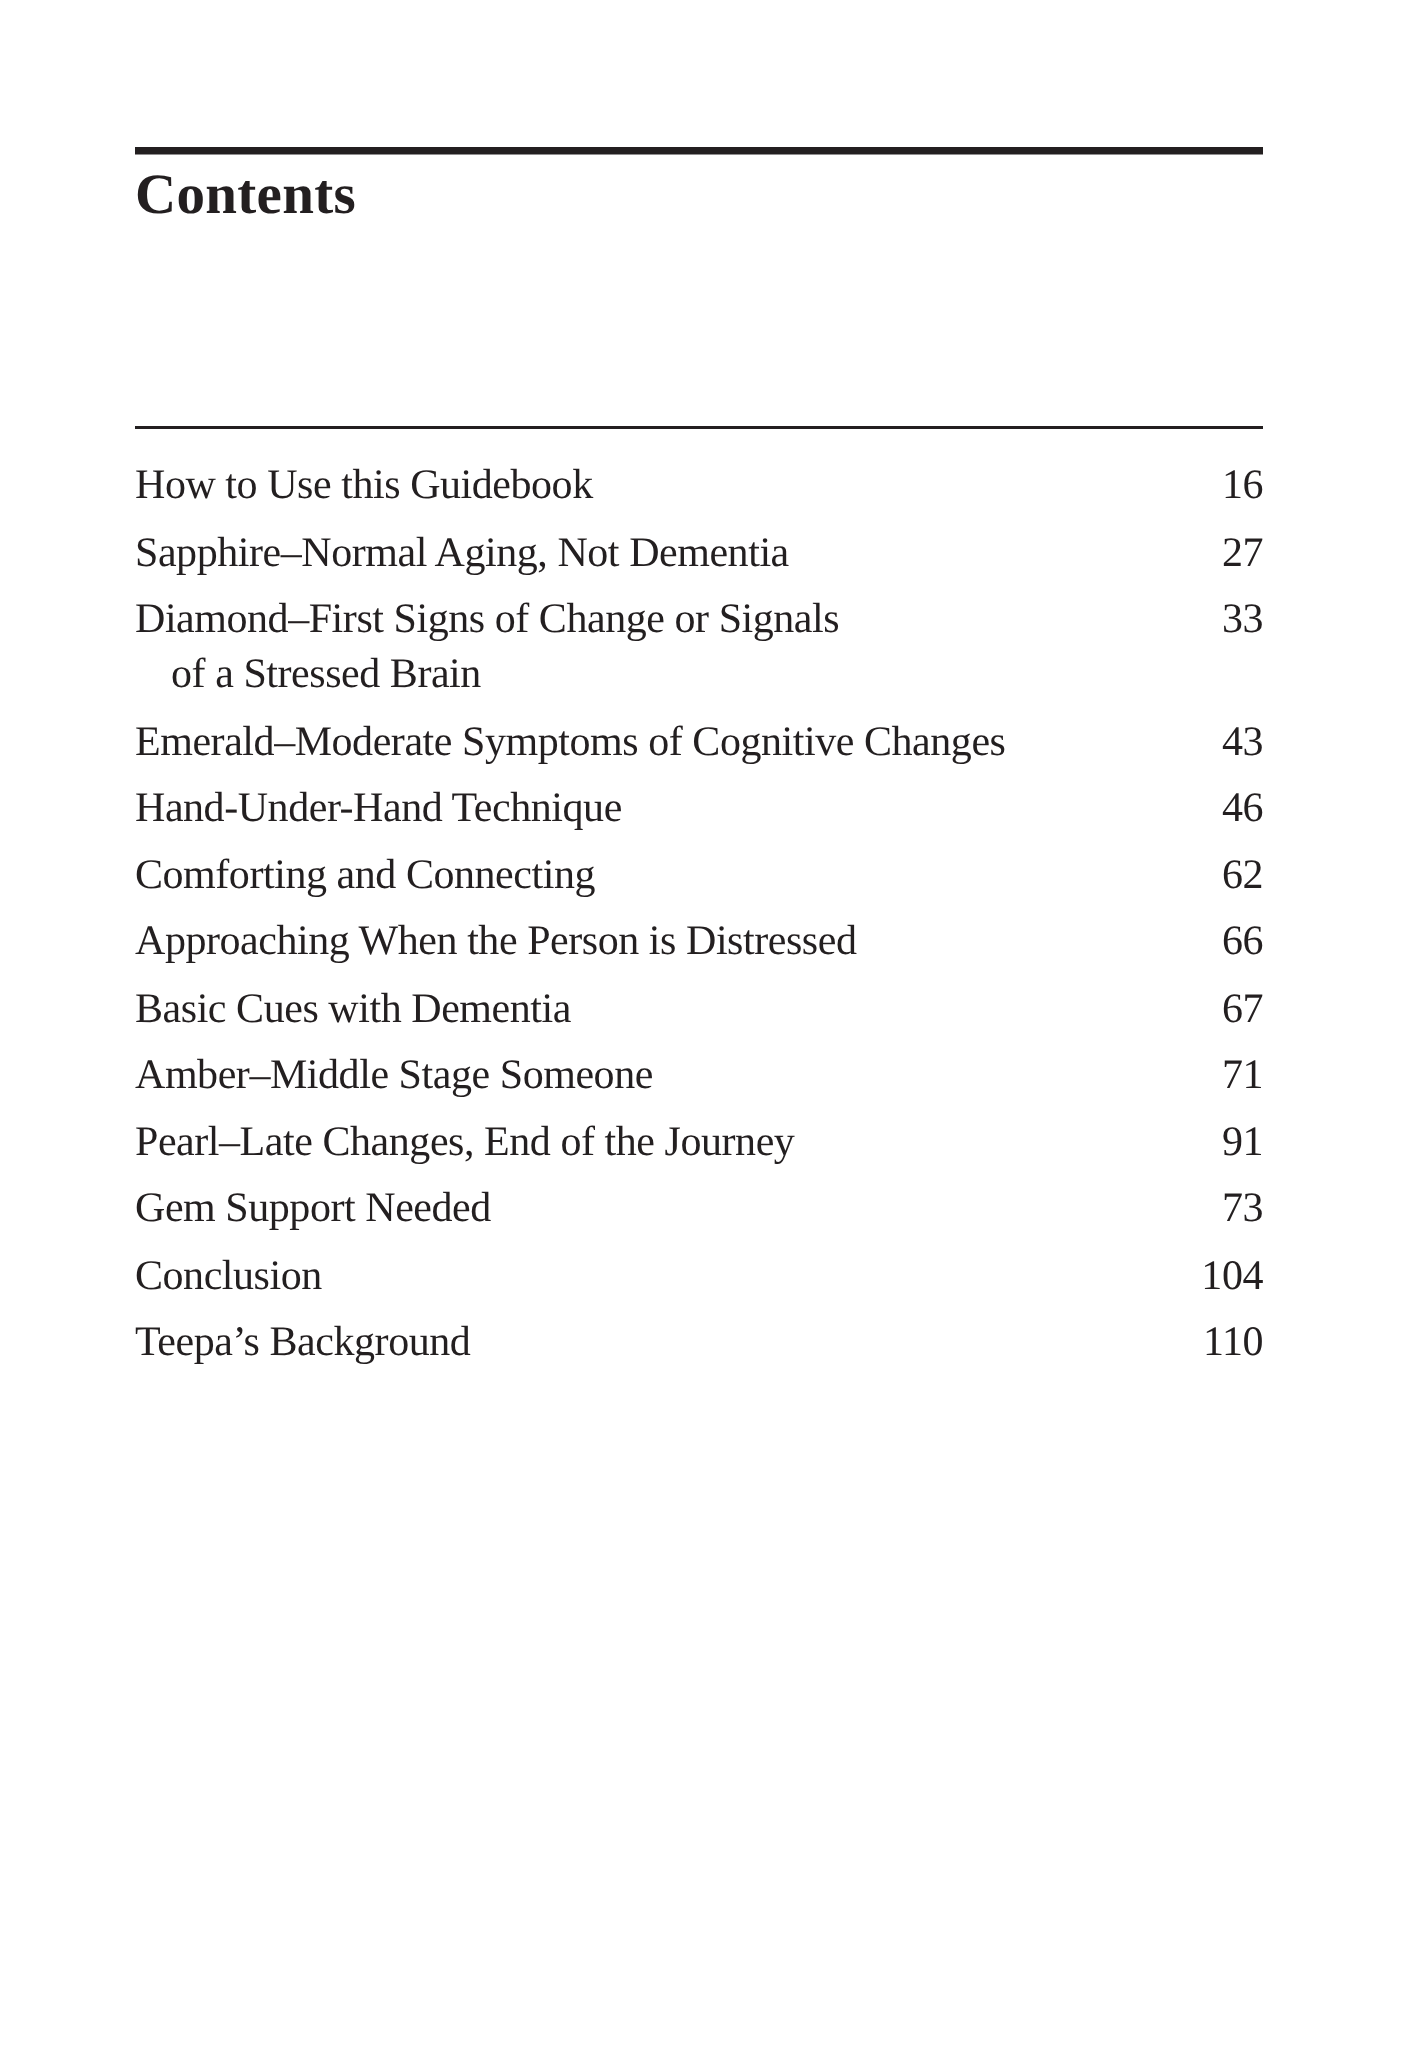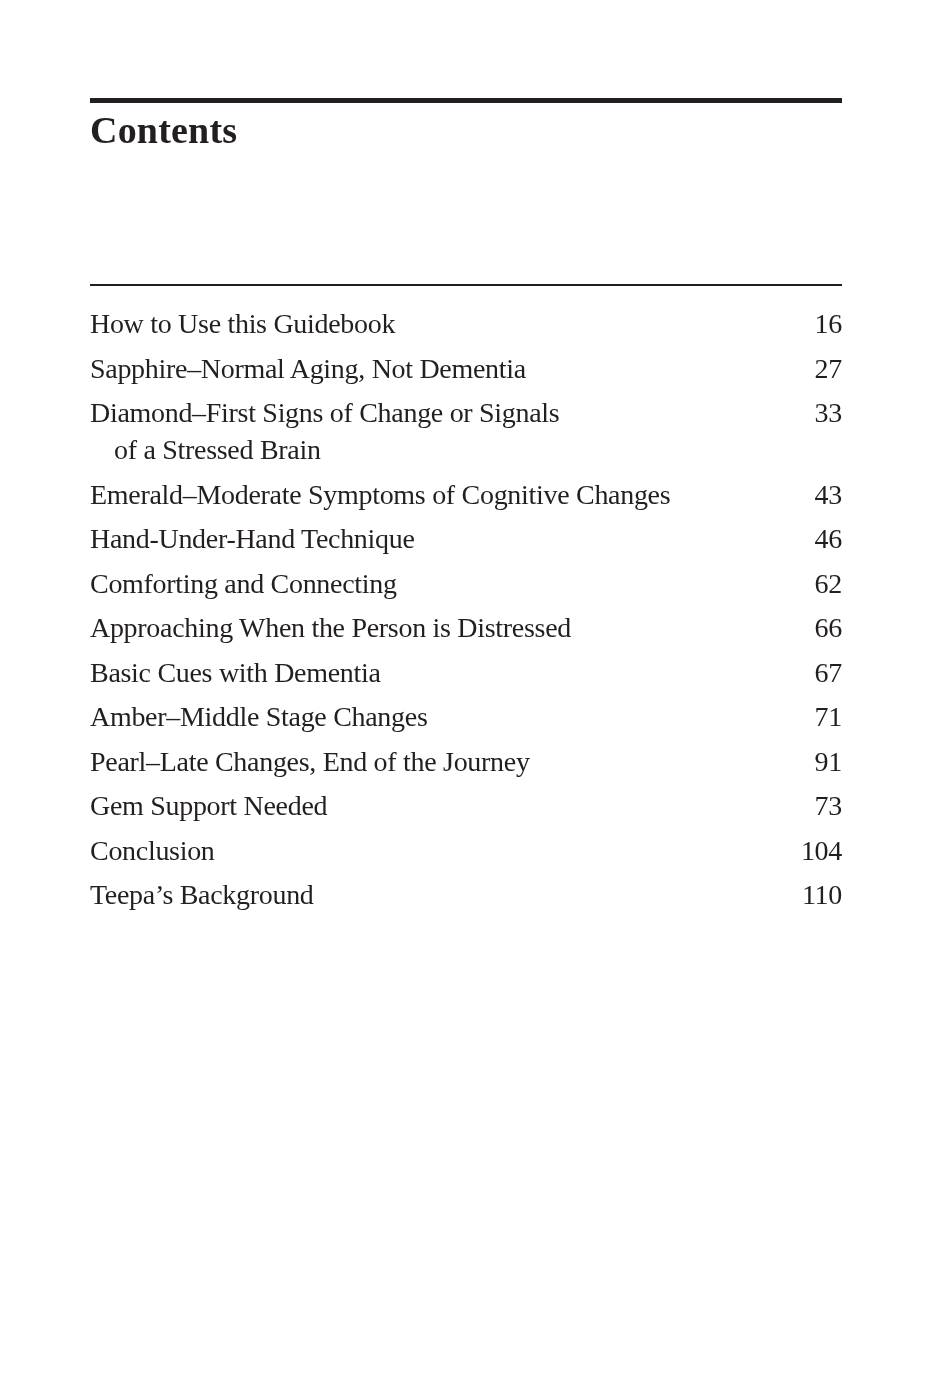--- a/index.html
+++ b/index.html
@@ -50,21 +50,21 @@
     </div>
     <div class="entry">
       <div class="text"><span><span>Approaching When the Person is Distressed</span></span></div>
       <div class="page">66</div>
     </div>
     <div class="entry">
       <div class="text"><span><span>Basic Cues with Dementia</span></span></div>
       <div class="page">67</div>
     </div>
     <div class="entry">
-      <div class="text"><span><span class="gem">Amber</span><span>–Middle Stage Changes</span></span></div>
+      <div class="text"><span><span class="gem">Amber</span><span>–Middle Stage Someone</span></span></div>
       <div class="page">71</div>
     </div>
     <div class="entry">
       <div class="text"><span><span class="gem">Pearl</span><span>–Late Changes, End of the Journey</span></span></div>
       <div class="page">91</div>
     </div>
     <div class="entry">
       <div class="text"><span><span>Gem Support Needed</span></span></div>
       <div class="page">73</div>
     </div>

